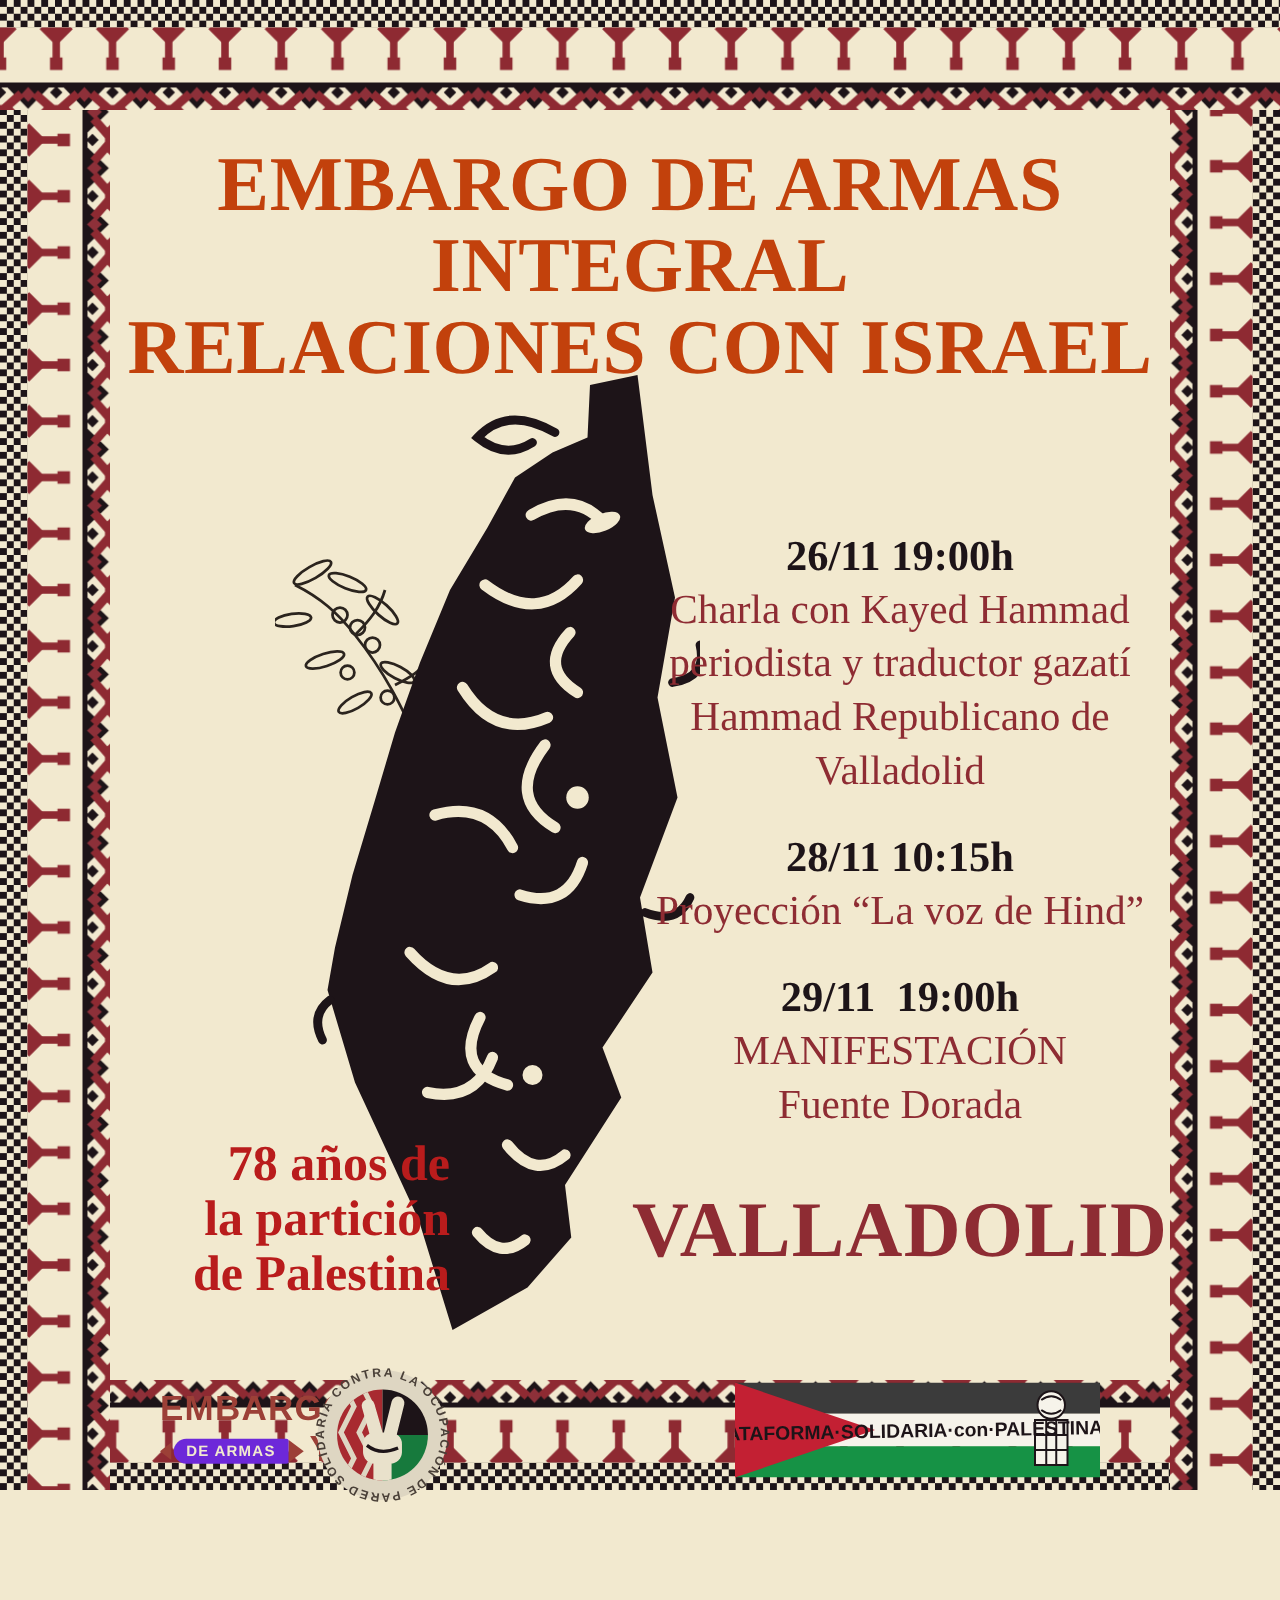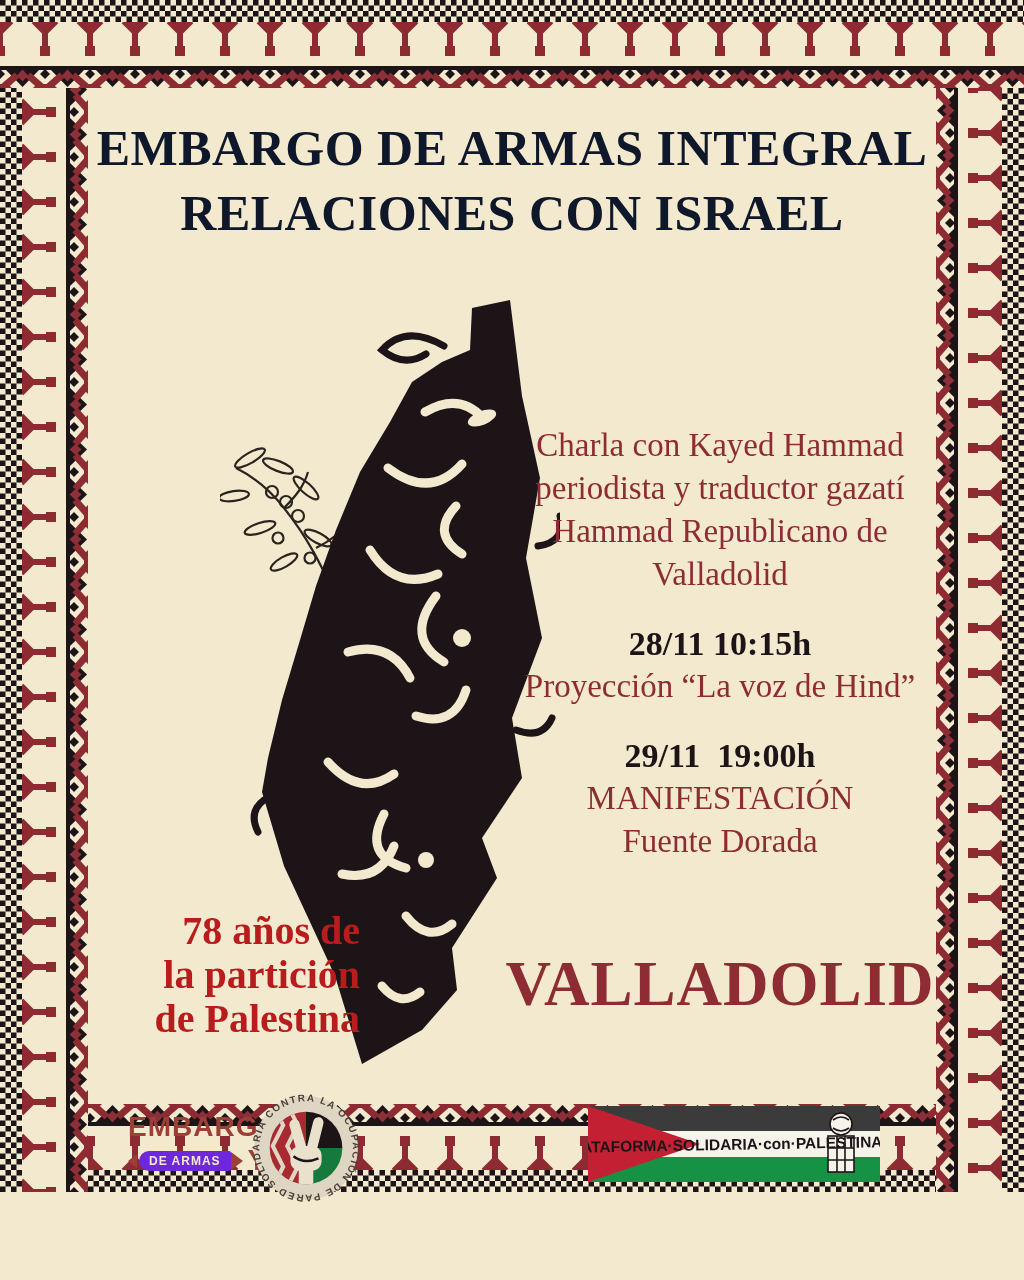--- a/index.html
+++ b/index.html
@@ -9,22 +9,22 @@
   }
   
   .bstrip{position:absolute; transform-origin:0 0;}
   .b-top{left:0; top:0;}
   .b-bottom{left:0; top:1192px; transform:scaleY(-1);}
   .b-left{left:0; top:0; transform:translate(0,1192px) rotate(-90deg);}
   .b-right{left:0; top:0; transform:translate(1024px,88px) rotate(90deg);}
   
   .title{
     position:absolute; left:95px; right:95px; top:116px;
-    text-align:center; color:#0f172a; font-weight:bold;
-    font-size:50px; line-height:65px; letter-spacing:.5px;
+    text-align:center; color:#c2410c; font-weight:bold;
+    font-size:62px; line-height:65px; letter-spacing:.5px;
   }
   
   .events{position:absolute; left:478px; width:484px; top:424px; text-align:center;}
   .event{margin-bottom:26px;}
   .event-dt{font-size:34px; line-height:43px; font-weight:bold; color:#1d1418; white-space:pre-wrap;}
   .event-line{font-size:33px; line-height:43px; font-weight:normal; color:#8e2c33;}
   .city{
     position:absolute; left:478px; width:484px; top:948px; text-align:center;
     font-size:63px; font-weight:bold; color:#8e2c33; letter-spacing:1px;
   }
@@ -156,20 +156,21 @@
     <g stroke="#1d1418" stroke-width="7" fill="none" stroke-linecap="round">
       <path d="M224,46 q-38,-22 -62,4 q22,18 44,4"></path>
       <path d="M318,246 q28,-4 22,-30"></path>
       <path d="M296,430 q26,10 36,-12"></path>
       <path d="M44,500 q-16,12 -6,32"></path>
     </g>
   </svg>
 
   <div class="events">
     <div class="event">
+      <div class="event-dt">26/11 19:00h</div>
       <div class="event-line">Charla con Kayed Hammad</div>
       <div class="event-line">periodista y traductor gazatí</div>
       <div class="event-line">Hammad Republicano de</div>
       <div class="event-line">Valladolid</div>
     </div>
     <div class="event">
       <div class="event-dt">28/11 10:15h</div>
       <div class="event-line">Proyección “La voz de Hind”</div>
     </div>
     <div class="event">

